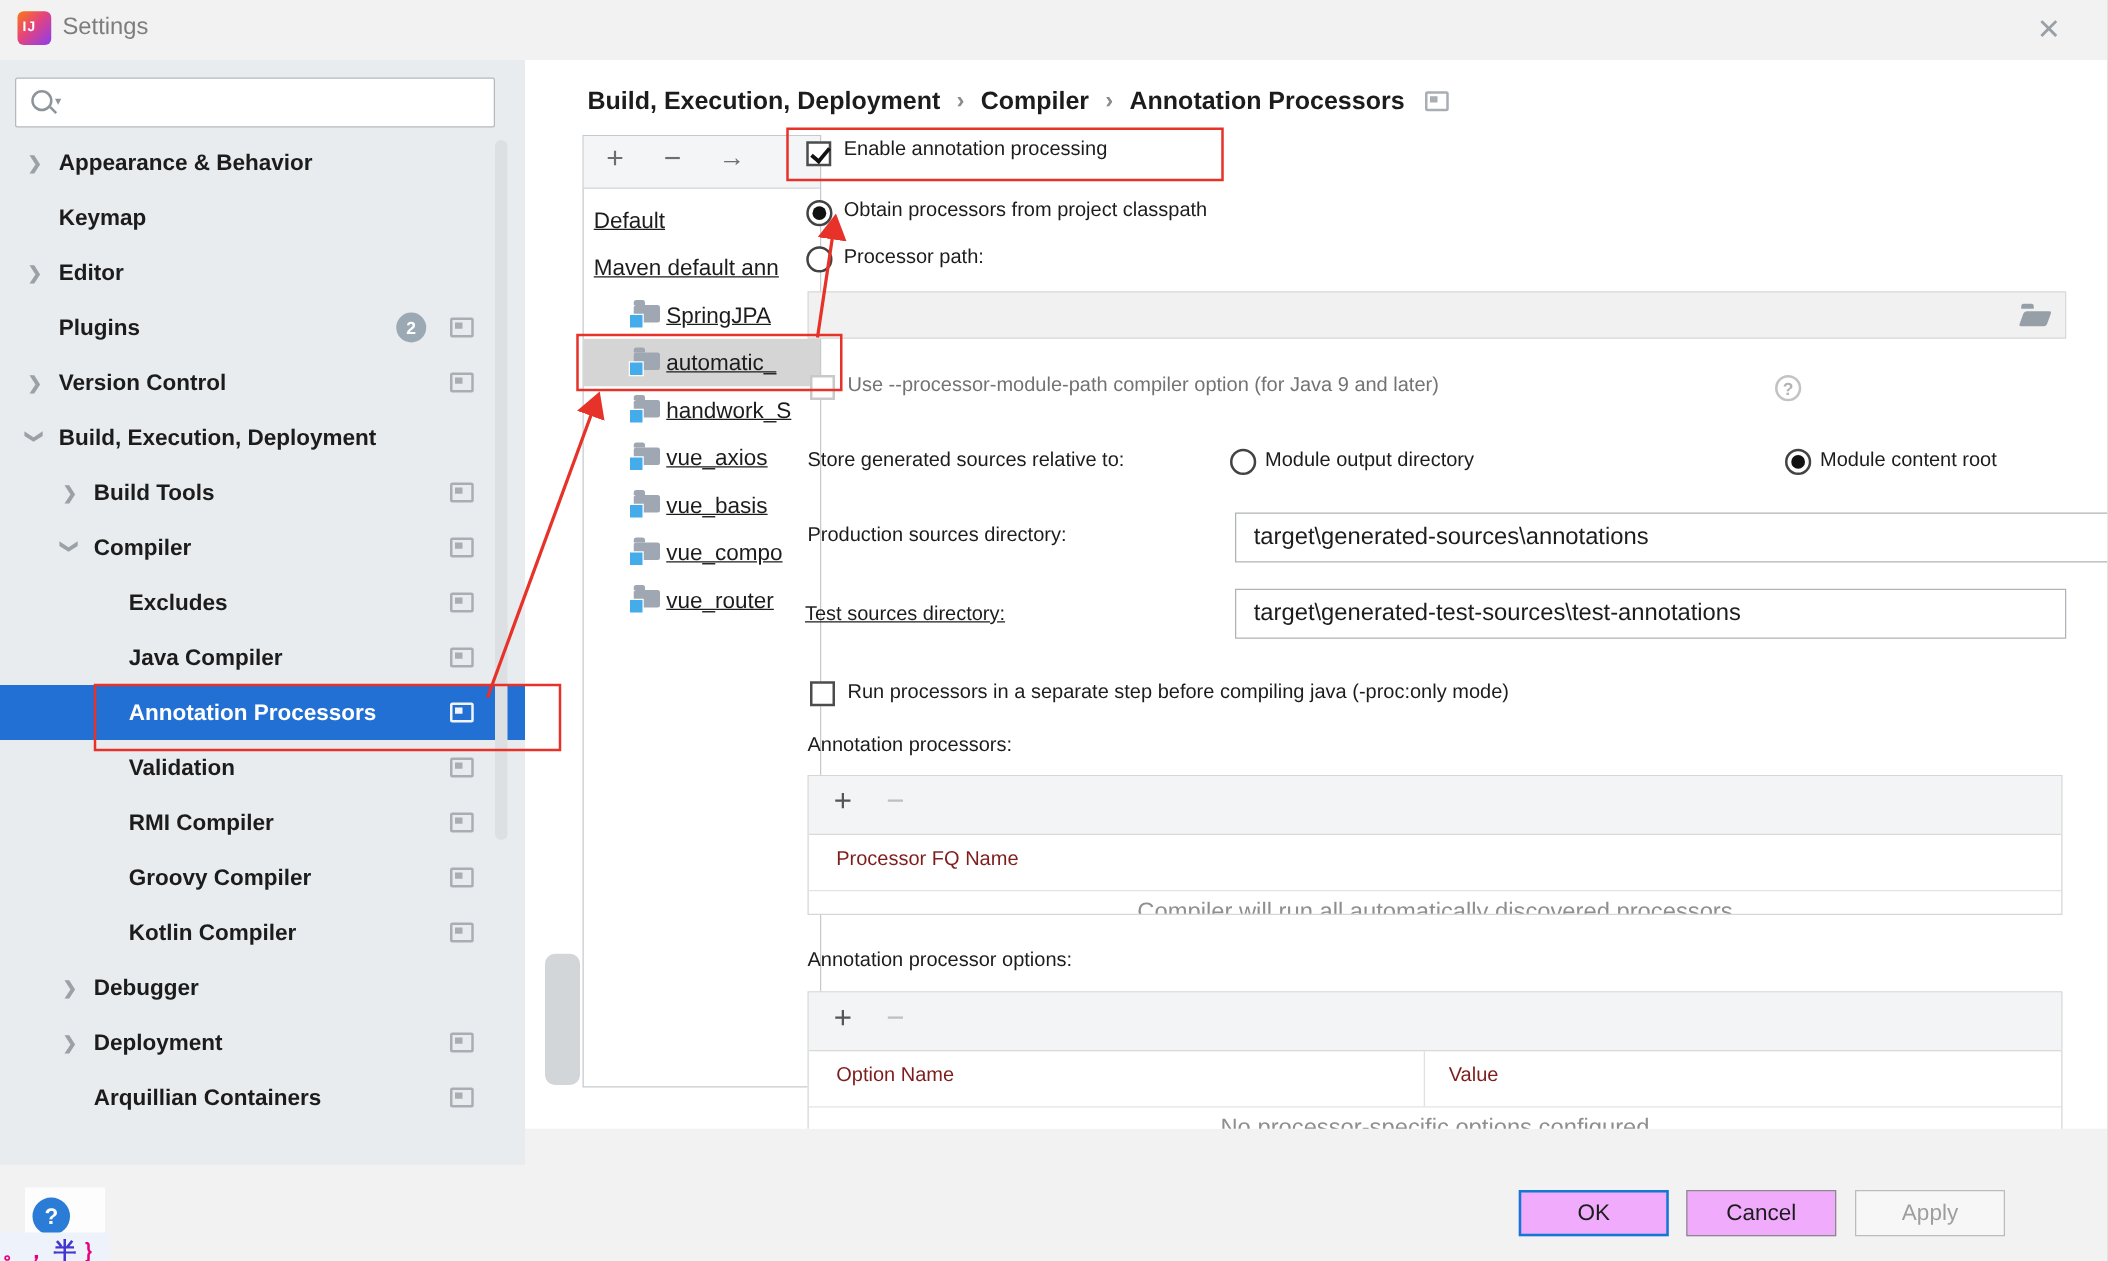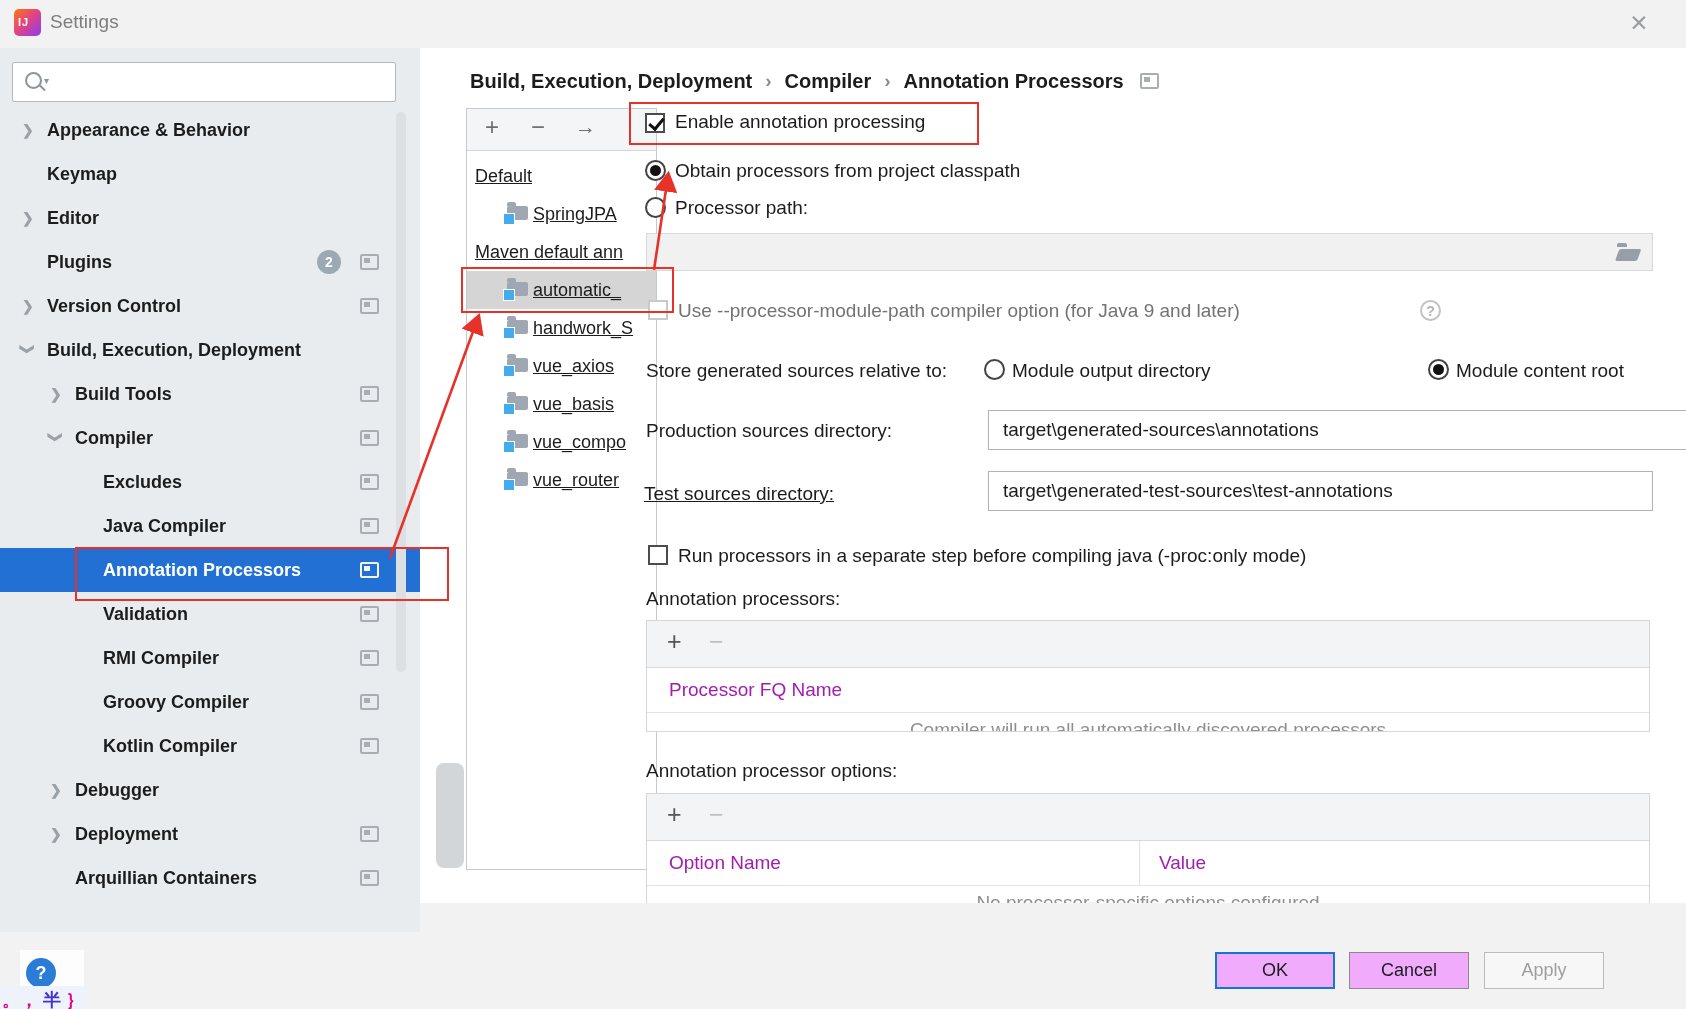--- a/index.html
+++ b/index.html
@@ -58,37 +58,37 @@
   .fold{position:absolute;left:40px;top:11px;width:21px;height:14px;background:#9fa8b2;border-radius:2px;}
   .fold::before{content:"";position:absolute;top:-4px;left:0;width:9px;height:4px;background:#9fa8b2;border-radius:2px 2px 0 0;}
   .fold::after{content:"";position:absolute;left:-3px;bottom:-4px;width:10px;height:10px;background:#45acec;box-shadow:0 0 0 1px #fff;}
   .hthumb{position:absolute;left:16px;top:715px;width:28px;height:105px;background:#d2d6d9;border-radius:8px;}
   
   .cb{position:absolute;width:20px;height:20px;border:2px solid #4c4c4c;background:#fff;box-sizing:border-box;}
   .cb.on::after{content:"";position:absolute;left:5px;top:0px;width:6px;height:12px;border:solid #111;border-width:0 3px 3px 0;transform:rotate(40deg);}
   .cb.dis{border-color:#c9c9c9;}
   .rd{position:absolute;width:21px;height:21px;border:2px solid #434343;border-radius:50%;background:#fff;box-sizing:border-box;}
   .rd.on::after{content:"";position:absolute;left:3px;top:3px;width:11px;height:11px;border-radius:50%;background:#111;}
-  .flab{position:absolute;font-size:19px;white-space:nowrap;}
+  .flab{position:absolute;font-size:16px;white-space:nowrap;}
   .flab.gray{color:#737373;}
   .tin{position:absolute;border:1px solid #b0b3b6;background:#fff;box-sizing:border-box;font-size:19px;
        font-family:"Liberation Sans",sans-serif;padding:0 0 0 14px;color:#1c1c1c;}
   .tin:disabled,.tin.dis{background:#f1f1f1;border-color:#d9d9d9;}
   .qm{position:absolute;width:21px;height:21px;border:2px solid #c3c3c3;border-radius:50%;color:#b3b3b3;
       font-size:14px;font-weight:700;text-align:center;line-height:18px;box-sizing:border-box;}
   .openfold{position:absolute;width:26px;height:18px;}
   .openfold::before{content:"";position:absolute;top:0;left:2px;width:10px;height:4px;background:#969fa7;border-radius:2px 2px 0 0;}
   .openfold::after{content:"";position:absolute;bottom:0;left:0;width:22px;height:12px;background:#969fa7;
                    transform:skewX(-20deg);transform-origin:bottom left;border-radius:2px;}
   .tbl{position:absolute;background:#fff;border:1px solid #d6d6d6;box-sizing:border-box;overflow:hidden;}
   .tbar{position:relative;height:46px;background:#f3f4f5;border-bottom:1px solid #d9d9d9;}
   .tbar .tp{position:absolute;left:20px;top:6px;font-size:25px;color:#555;}
   .tbar .tm{position:absolute;left:62px;top:6px;font-size:25px;color:#bfbfbf;}
   .thead{position:relative;height:44px;border-bottom:1px solid #e3e3e3;}
-  .thead .hc{position:absolute;top:11px;font-size:19px;color:#a21caf;}
+  .thead .hc{position:absolute;top:11px;font-size:16px;color:#7f1d1d;}
   .thead .vdiv{position:absolute;left:492px;top:0;width:1px;height:100%;background:#e0e0e0;}
   .thint{position:relative;top:6px;text-align:center;font-size:19px;color:#8f8f8f;}
   
   .btn{position:absolute;top:952px;width:120px;height:37px;background:#f0abfc;border:1px solid #8a8a8a;
        font-size:18px;text-align:center;line-height:35px;box-sizing:border-box;}
   .btn.ok{left:1215px;border:2px solid #1278d3;line-height:33px;}
   .btn.cancel{left:1349px;}
   .btn.apply{left:1484px;color:#9e9e9e;border-color:#bcbcbc;background:#f7f7f7;}
   .helppatch{position:absolute;left:20px;top:950px;width:64px;height:44px;background:#fdfdfd;}
   .helpc{position:absolute;left:26px;top:958px;width:30px;height:30px;border-radius:50%;background:#2b7cd6;
@@ -210,26 +210,26 @@
     <div class="panel">
       <div class="ptool">
         <span class="tplus">+</span>
         <span class="tminus">−</span>
         <span class="tarrow">→</span>
       </div>
       <div class="plist">
         <div class="prow">
             <span class="pl">Default</span>
           </div>
-        <div class="prow ind">
-            <span class="fold"></span>
-            <span class="pl">SpringJPA</span>
-          </div>
         <div class="prow">
             <span class="pl">Maven default ann</span>
+          </div>
+        <div class="prow ind">
+            <span class="fold"></span>
+            <span class="pl">SpringJPA</span>
           </div>
         <div class="prow ind psel">
             <span class="fold"></span>
             <span class="pl">automatic_</span>
           </div>
         <div class="prow ind">
             <span class="fold"></span>
             <span class="pl">handwork_S</span>
           </div>
         <div class="prow ind">

